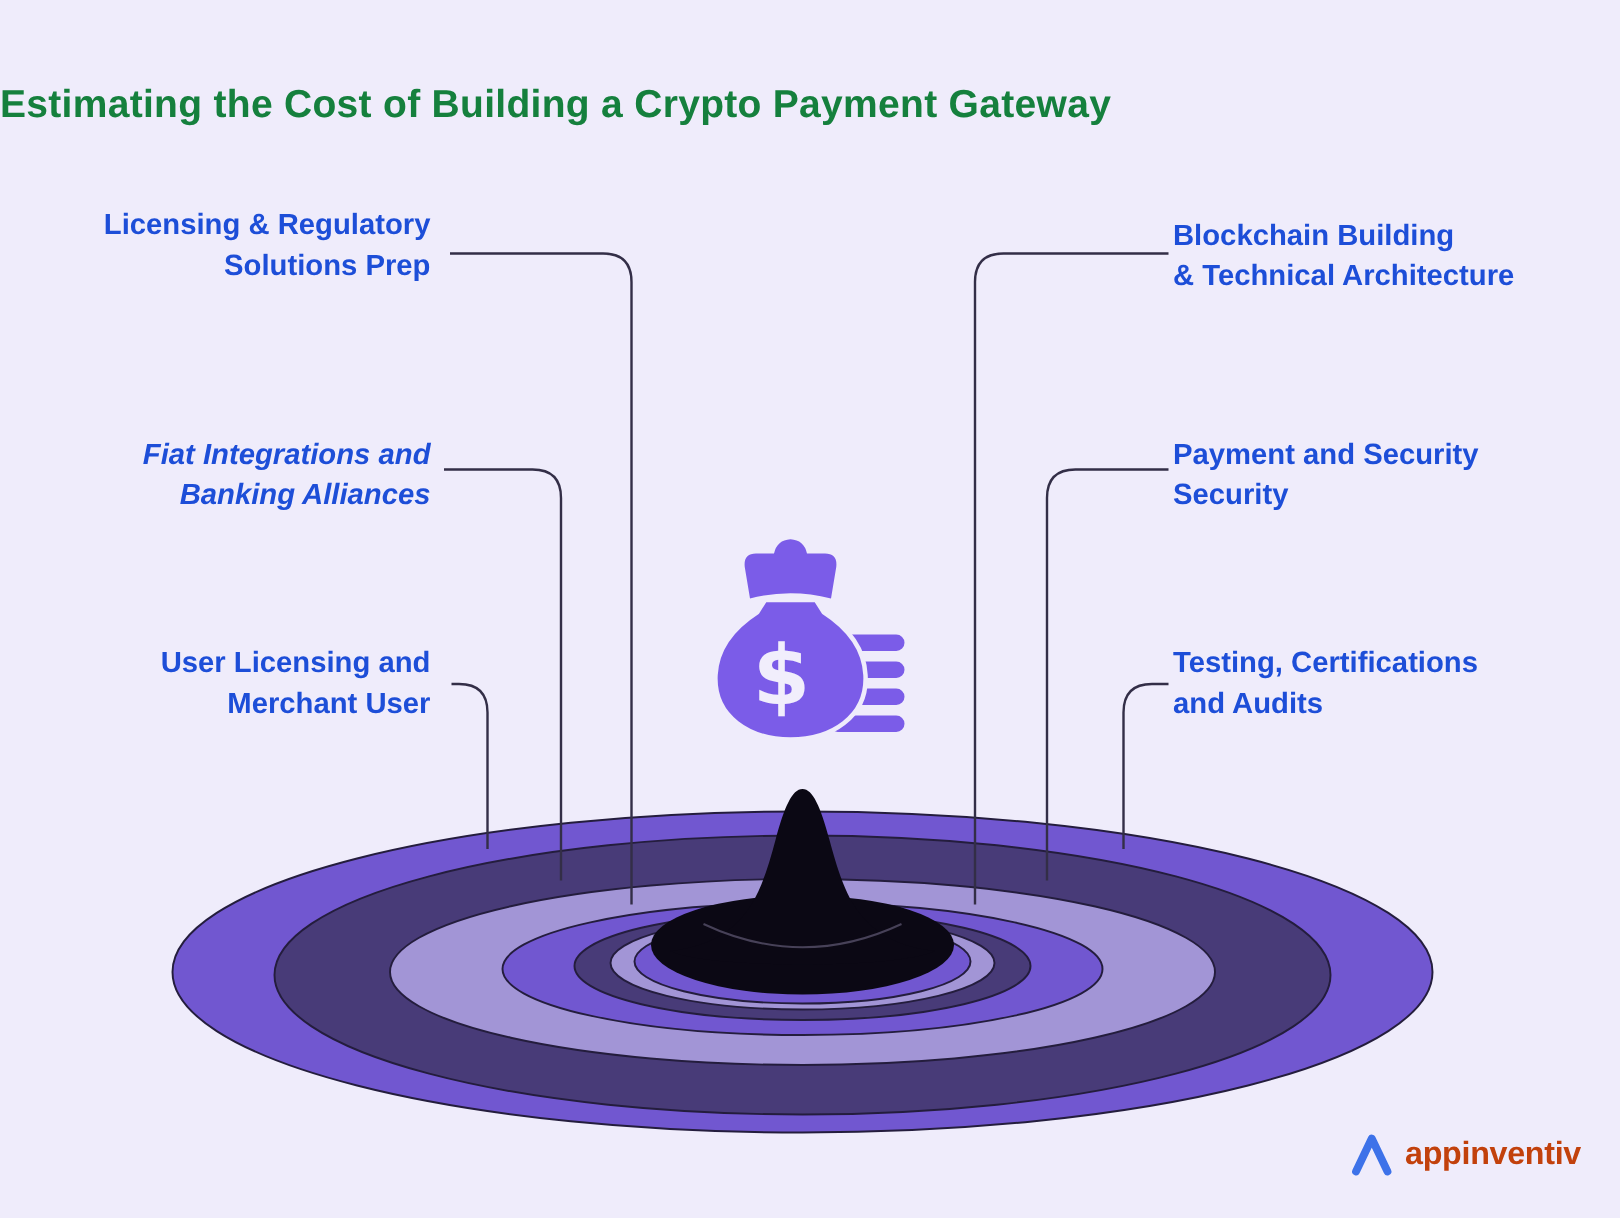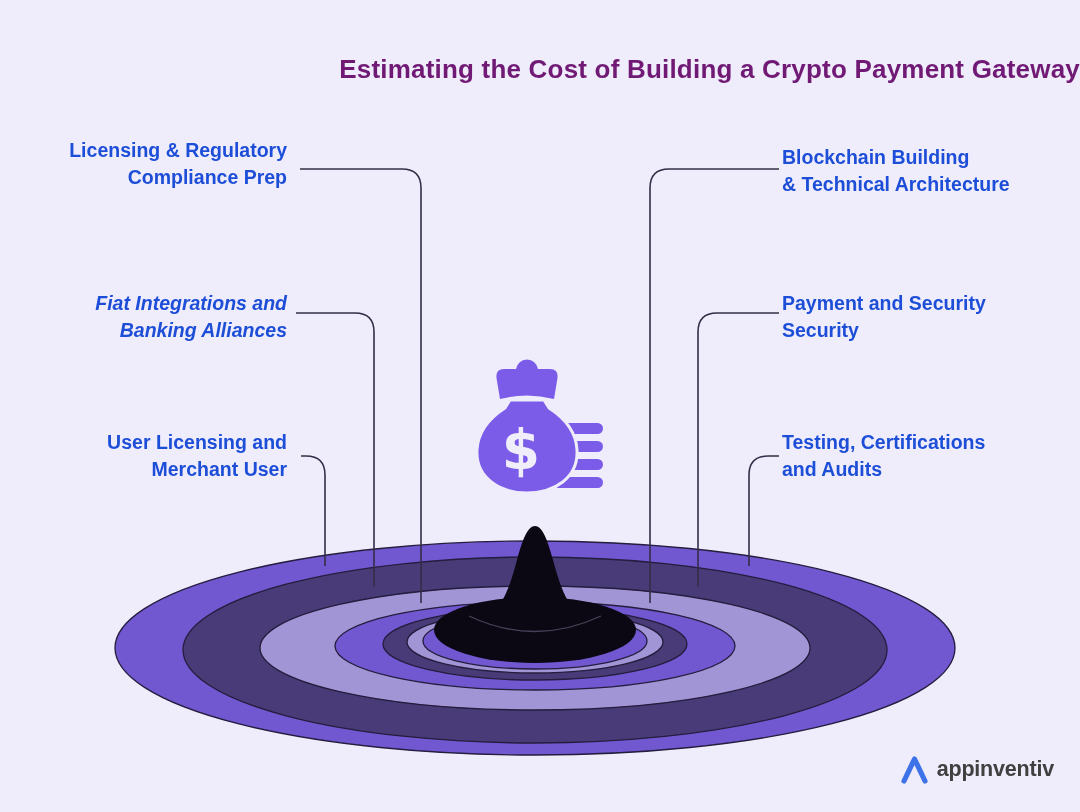--- a/index.html
+++ b/index.html
@@ -3,49 +3,49 @@
 <meta charset="utf-8">
 <style>
   html,body{margin:0;padding:0;}
   body{
     width:1080px;height:812px;position:relative;overflow:hidden;
     background:#EFECFB;
     font-family:"Liberation Sans","DejaVu Sans",sans-serif;
   }
   .canvas{position:absolute;inset:0;width:1080px;height:812px;}
   .title{
-    position:absolute;top:54px;left:0;width:1080px;text-align:right;
-    font-size:26px;font-weight:800;letter-spacing:.2px;color:#701a75;
+    position:absolute;top:54px;left:0;width:1080px;text-align:left;
+    font-size:26px;font-weight:800;letter-spacing:.2px;color:#15803d;
   }
   .callout{
     position:absolute;font-size:19.5px;line-height:27px;font-weight:700;color:#1d4ed8;
   }
   .callout.left{text-align:right;right:793px;}
   .callout.right{text-align:left;left:782px;}
   .pos-l1{top:137px;} .pos-l2{top:290px;font-style:italic;} .pos-l3{top:429px;}
   .pos-r1{top:144px;} .pos-r2{top:290px;} .pos-r3{top:429px;}
   .diagram-svg{position:absolute;left:0;top:0;}
   .logo{
     position:absolute;right:26px;top:752px;height:34px;
     display:flex;align-items:center;gap:7px;
   }
   .logo-text{
-    font-size:21.5px;font-weight:600;color:#404040;letter-spacing:-.2px;
+    font-size:21.5px;font-weight:600;color:#c2410c;letter-spacing:-.2px;
   }
 </style>
 </head>
 <body>
 
 <div class="canvas">
 
   <div class="title">Estimating the Cost of Building a Crypto Payment Gateway</div>
 
   <div class="callout left pos-l1">
     <span>Licensing &amp; Regulatory</span><br>
-    <span>Compliance Prep</span>
+    <span>Solutions Prep</span>
   </div>
   <div class="callout left pos-l2">
     <span>Fiat Integrations and</span><br>
     <span>Banking Alliances</span>
   </div>
   <div class="callout left pos-l3">
     <span>User Licensing and</span><br>
     <span>Merchant User</span>
   </div>
   <div class="callout right pos-r1">

